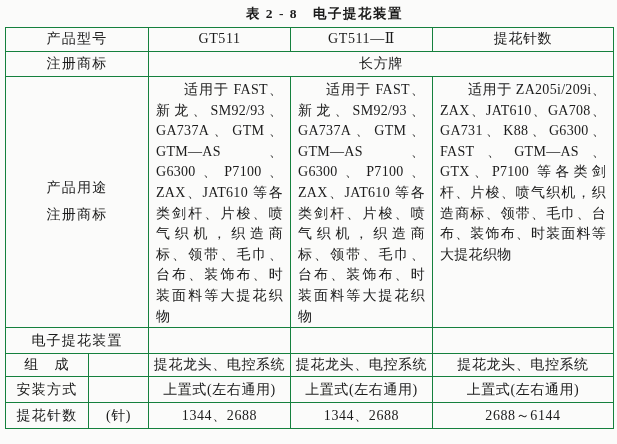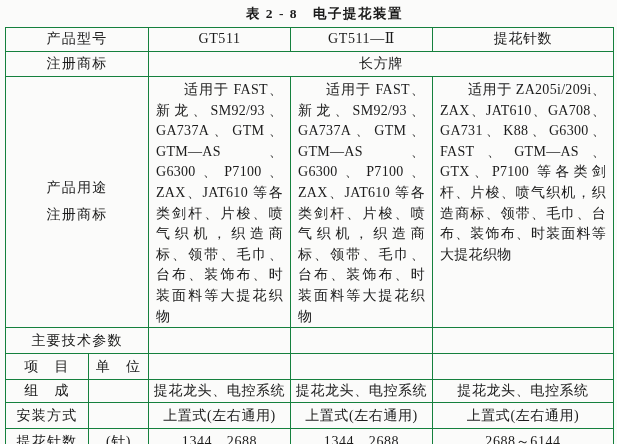--- a/index.html
+++ b/index.html
@@ -74,33 +74,26 @@
       <td colspan="2" class="lab lab2">
         <div>产品用途</div>
         <div>注册商标</div>
       </td>
       <td class="big">适用于 FAST、新龙、SM92/93、GA737A、GTM、GTM—AS、G6300、P7100、ZAX、JAT610 等各类剑杆、片梭、喷气织机，织造商标、领带、毛巾、台布、装饰布、时装面料等大提花织物</td>
       <td class="big">适用于 FAST、新龙、SM92/93、GA737A、GTM、GTM—AS、G6300、P7100、ZAX、JAT610 等各类剑杆、片梭、喷气织机，织造商标、领带、毛巾、台布、装饰布、时装面料等大提花织物</td>
       <td class="big">适用于 ZA205i/209i、ZAX、JAT610、GA708、GA731、K88、G6300、FAST、GTM—AS、GTX、P7100 等各类剑杆、片梭、喷气织机，织造商标、领带、毛巾、台布、装饰布、时装面料等大提花织物</td>
     </tr>
 
     <tr class="h25">
-      <td colspan="2" class="lab">主要技术参数</td>
+      <td colspan="2" class="lab">电子提花装置</td>
       <td></td>
       <td></td>
       <td></td>
     </tr>
 
-    <tr class="h25">
-      <td class="lab">项　目</td>
-      <td class="lab">单　位</td>
-      <td></td>
-      <td></td>
-      <td></td>
-    </tr>
 
     <tr class="h22">
       <td class="lab">组　成</td>
       <td></td>
       <td>提花龙头、电控系统</td>
       <td>提花龙头、电控系统</td>
       <td>提花龙头、电控系统</td>
     </tr>
 
 

